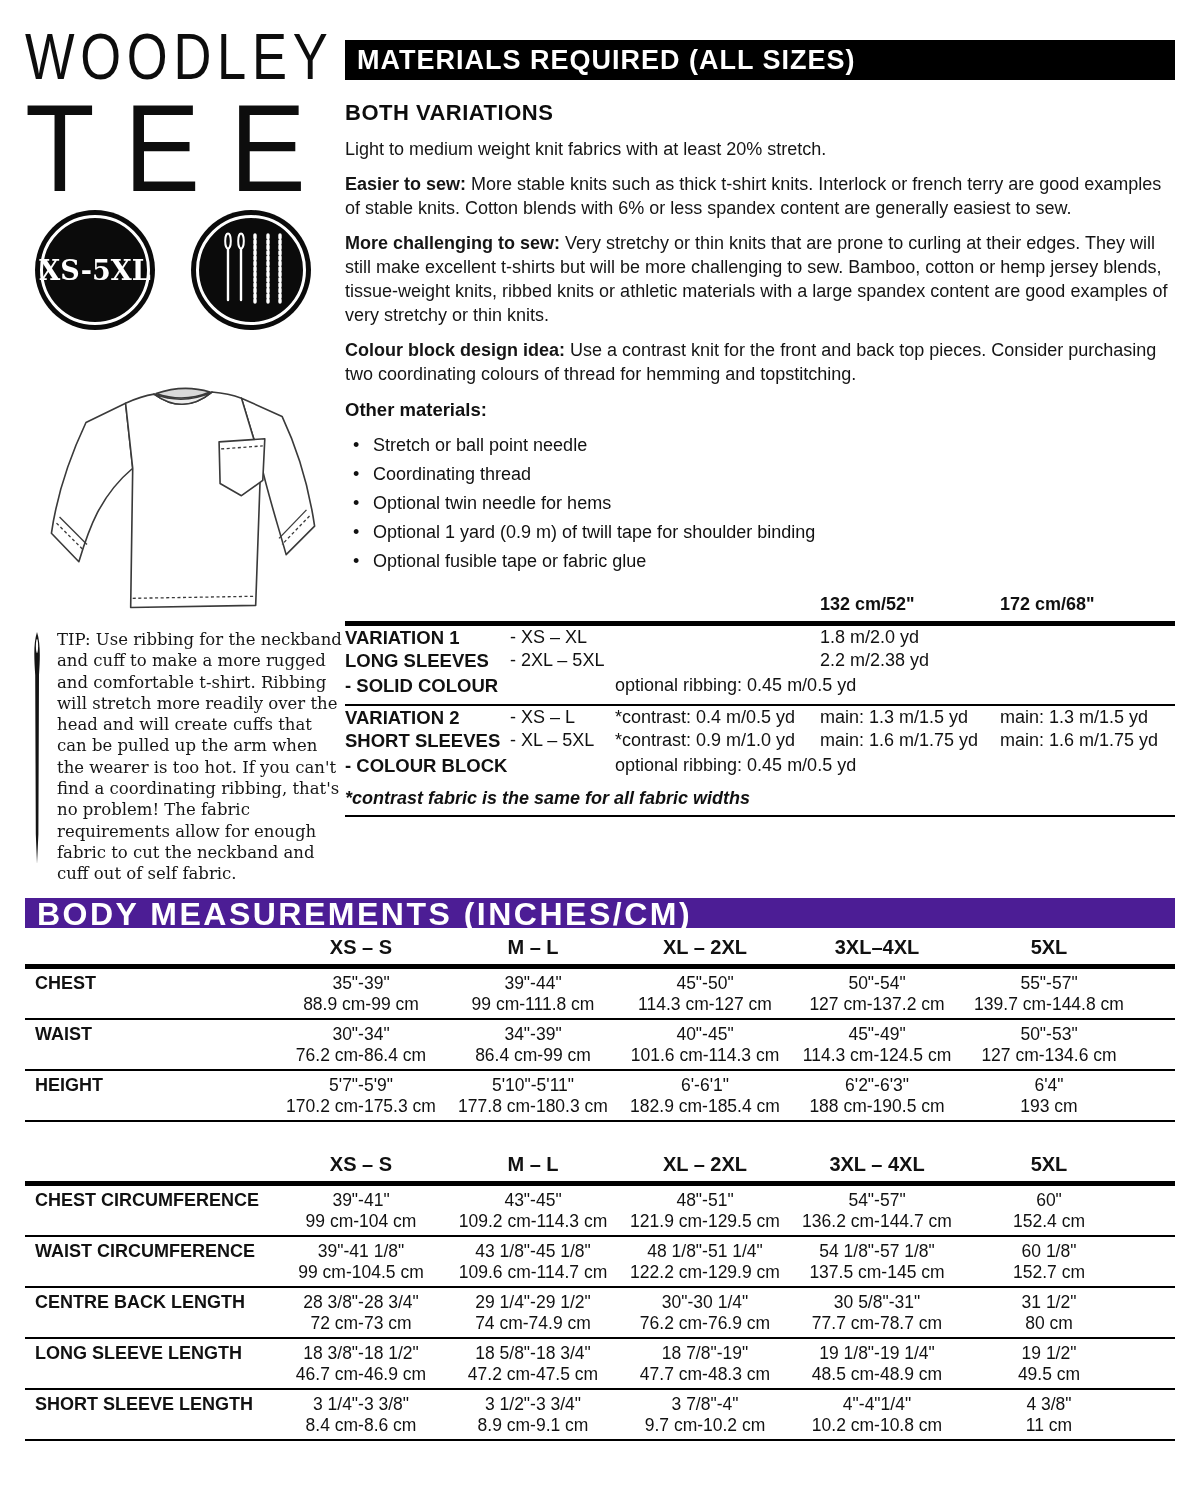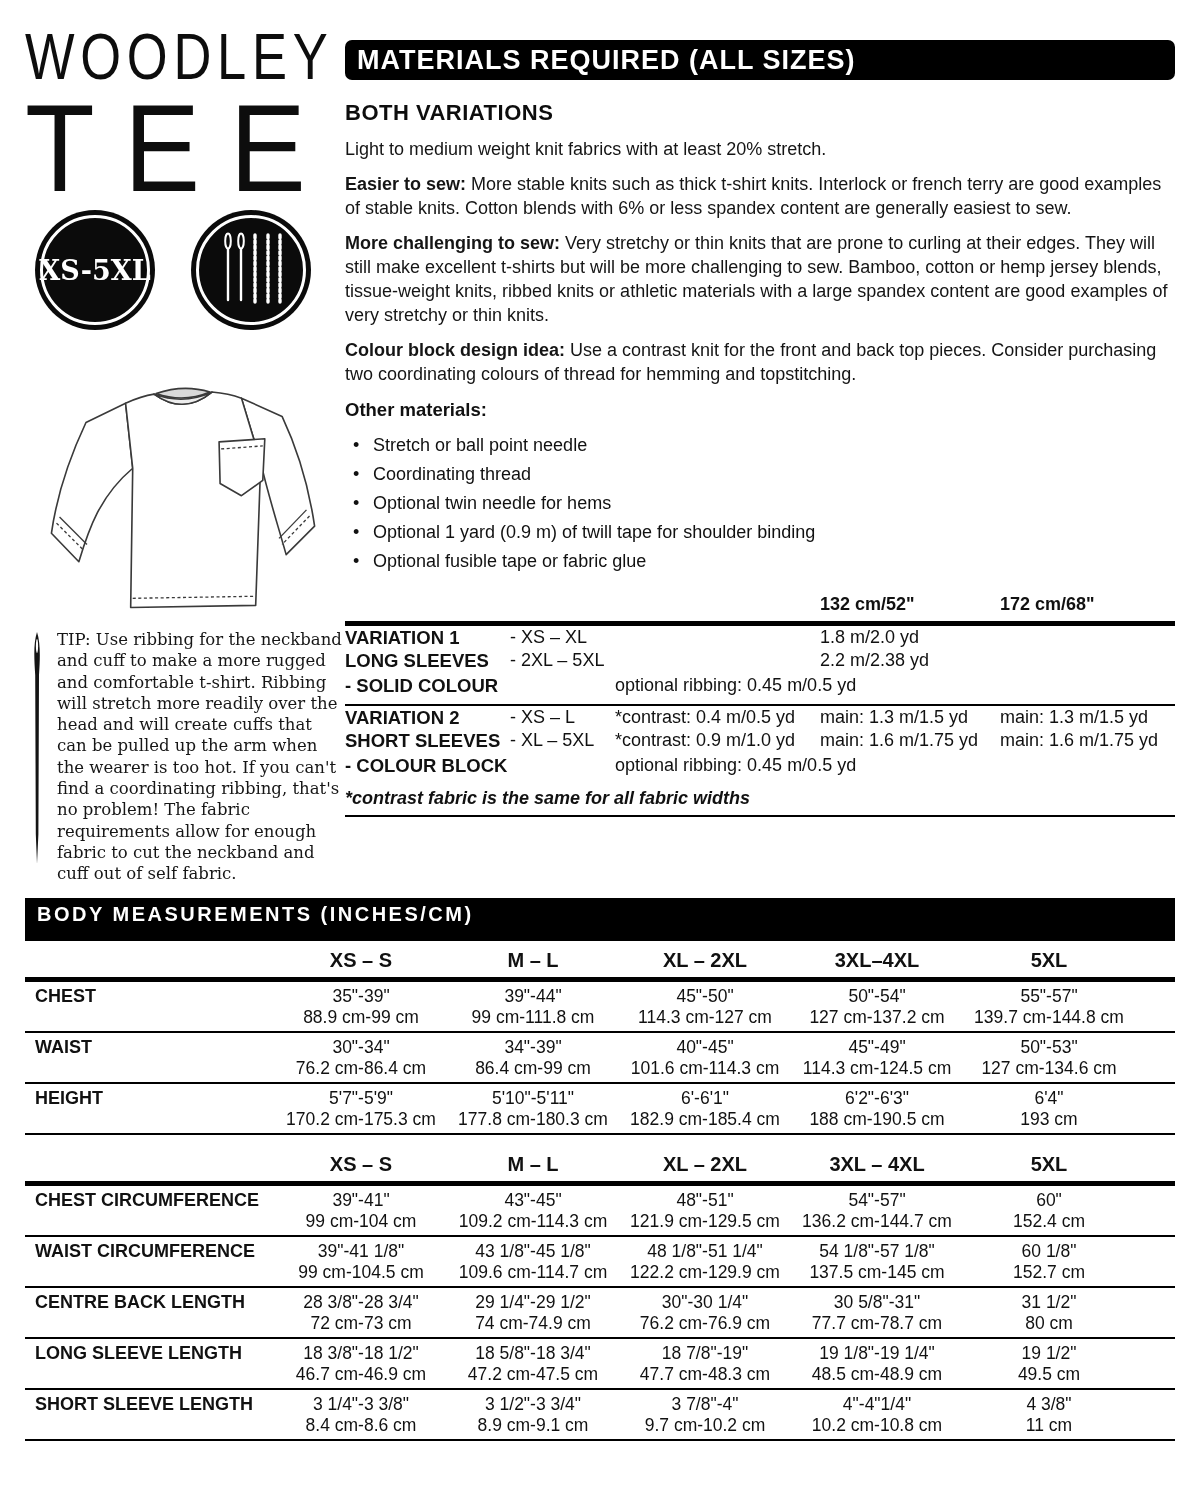--- a/index.html
+++ b/index.html
@@ -14,21 +14,21 @@
   .badge{width:120px;height:120px;background:#0b0b0b;border-radius:50%;position:relative;display:flex;align-items:center;justify-content:center;}
   .badge::after{content:"";position:absolute;inset:5px;border:3px solid #fff;border-radius:50%;}
   .badge-text{color:#fff;font-family:"DejaVu Serif",serif;font-weight:bold;font-size:27px;letter-spacing:0px;z-index:1;}
   .tshirt-wrap{position:absolute;top:332px;left:0;width:315px;height:260px;}
   .tip{position:absolute;top:607px;left:5px;width:315px;display:flex;gap:13px;}
   .tip-needle{flex:0 0 14px;}
   .tip-text{font-family:"DejaVu Serif",serif;font-size:16.5px;line-height:21.3px;color:#161616;}
 
   
   .right-col{position:absolute;left:345px;top:40px;width:830px;}
-  .section-bar{background:#000;color:#fff;font-weight:bold;font-size:27px;letter-spacing:1px;height:40px;line-height:40px;padding-left:12px;box-sizing:border-box;border-radius:7px;}
+  .section-bar{background:#000;color:#fff;font-weight:bold;font-size:27px;letter-spacing:1px;height:40px;line-height:40px;padding-left:12px;box-sizing:border-box;}
   .sub-head{font-weight:bold;font-size:22px;letter-spacing:0.5px;margin:20px 0 0 0;color:#0d0d0d;}
   .para{font-size:18px;line-height:24px;margin:11px 0 0 0;color:#151515;}
   .blead{font-weight:bold;}
   .other-head{font-weight:bold;font-size:18.5px;margin:13px 0 0 0;}
   ul.mat-list{list-style:none;margin:10px 0 0 0;padding:0;}
   ul.mat-list li{font-size:18px;line-height:29px;padding-left:28px;position:relative;}
   ul.mat-list li::before{content:"•";position:absolute;left:8px;font-size:18px;}
 
   
   .ftable{margin-top:14px;font-size:18px;}
@@ -40,21 +40,21 @@
   .fname{font-weight:bold;font-size:18.5px;}
   .fpad{}
   .fstyle-row{padding:2px 0 7px 0;}
   .fribbing{grid-column:3 / span 3;}
   .ffoot{font-weight:bold;font-style:italic;font-size:18px;padding:4px 0 6px 0;}
 
   
   .mtable{position:absolute;left:25px;width:1150px;}
   .mtable.body-t{top:898px;}
   .mtable.garment-t{top:1145px;}
-  .mbar{background:#000000;color:#fff;font-weight:bold;font-size:20px;letter-spacing:2.5px;height:43px;line-height:33px;padding-left:12px;box-sizing:border-box;}
+  .mbar{background:#4c1d95;color:#fff;font-weight:bold;font-size:32px;letter-spacing:2.5px;height:30px;line-height:33px;padding-left:12px;box-sizing:border-box;}
   .mcols{display:grid;grid-template-columns:250px repeat(5,172px);padding:8px 0 5px 0;border-bottom:5px solid #000;font-weight:bold;font-size:20px;}
   .mcols .mc{text-align:center;}
   .mrow{display:grid;grid-template-columns:250px repeat(5,172px);padding:4px 0 3px 0;border-bottom:2px solid #000;}
   .mrow .rlabel{font-weight:bold;font-size:18px;padding-left:10px;line-height:21px;}
   .mrow .cell{text-align:center;font-size:17.5px;line-height:21px;}
   .mrow .cell span{display:block;}
 </style>
 </head>
 <body>
 

